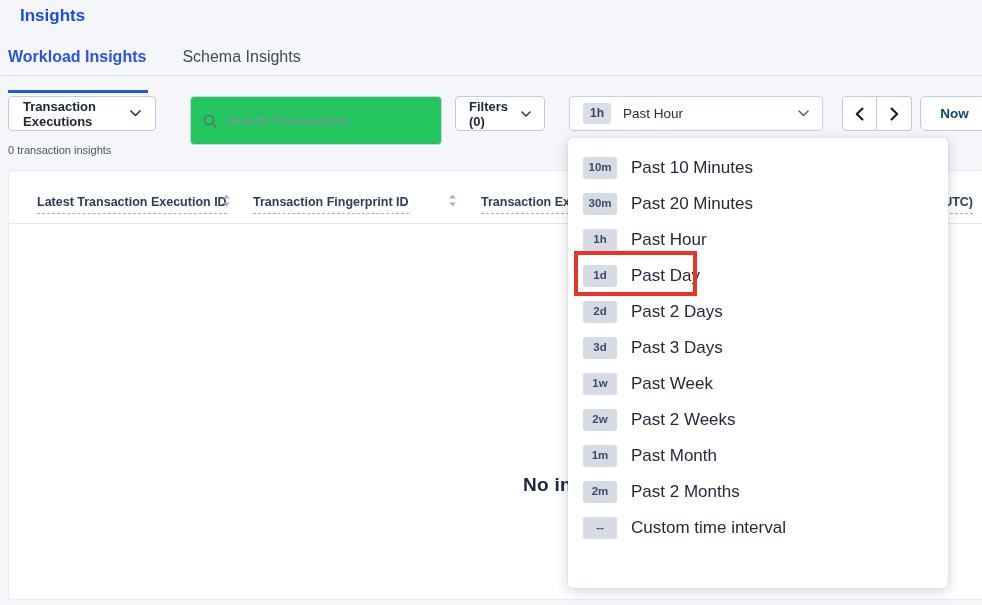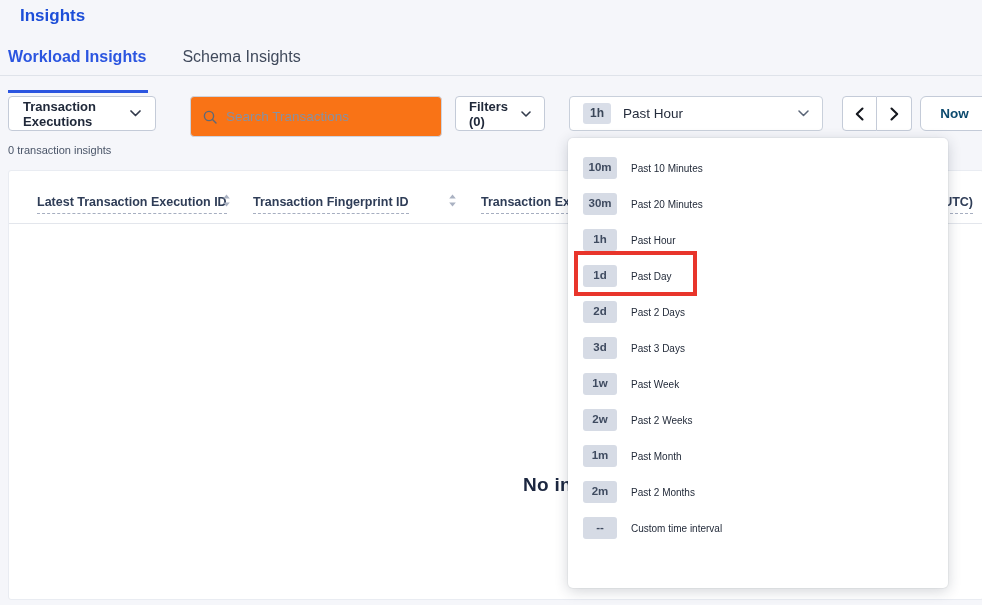--- a/index.html
+++ b/index.html
@@ -19,21 +19,21 @@
   .tabs-divider { position:absolute; left:0; top:75px; width:982px; height:1px; background:#dfe3ea; }
 
   
   .toolbar { position:absolute; left:0; top:96px; width:982px; height:35px; }
   .tb-btn {
     position:absolute; height:35px; background:#fff; border:1px solid #c4cbd8; border-radius:4px;
     display:flex; align-items:center; font-size:13px; font-weight:bold; color:#20293a; cursor:pointer;
   }
   .entity-select { left:8px; width:148px; padding:0 14px; justify-content:space-between; }
   .search-box {
-    position:absolute; left:190px; width:252px; height:41px; background:#f97316;
+    position:absolute; left:190px; width:252px; height:49px; background:#22c55e;
     border:1px solid #cdd3de; border-radius:4px; display:flex; align-items:center; padding:0 12px; gap:9px;
   }
   .search-box input {
     border:none; outline:none; flex:1; font-size:13.5px; font-family:inherit; color:#3a4455; background:transparent;
   }
   .search-box input::placeholder { color:#8691a3; }
   .filters-btn { left:455px; width:90px; padding:12px 13px; justify-content:space-between; }
 
   .time-picker {
     position:absolute; left:569px; width:254px; height:35px; background:#fff;
@@ -82,21 +82,21 @@
     padding:12px 10px 6px 10px; z-index:20;
   }
   .dd-item {
     height:36px; display:flex; align-items:center; border:1px solid transparent;
     border-radius:3px; cursor:pointer; padding-left:4px;
   }
   .dd-badge {
     display:inline-block; width:34px; text-align:center; background:#d6dbe5; border-radius:3px;
     font-size:11.5px; font-weight:bold; color:#3f4b60; padding:4px 4px; line-height:1.2;
   }
-  .dd-label { margin-left:14px; font-size:10px; color:#232b3a; }
+  .dd-label { margin-left:14px; font-size:17px; color:#232b3a; }
   .dd-item.selected { border-color:#3d64e8; }
   .dd-item.selected .dd-label { color:#2450e0; }
 
   
   .annotation {
     position:absolute; left:574px; top:251px; width:123px; height:45px;
     border:4px solid #e8352b; z-index:30; pointer-events:none;
   }
 
   svg { display:block; }

